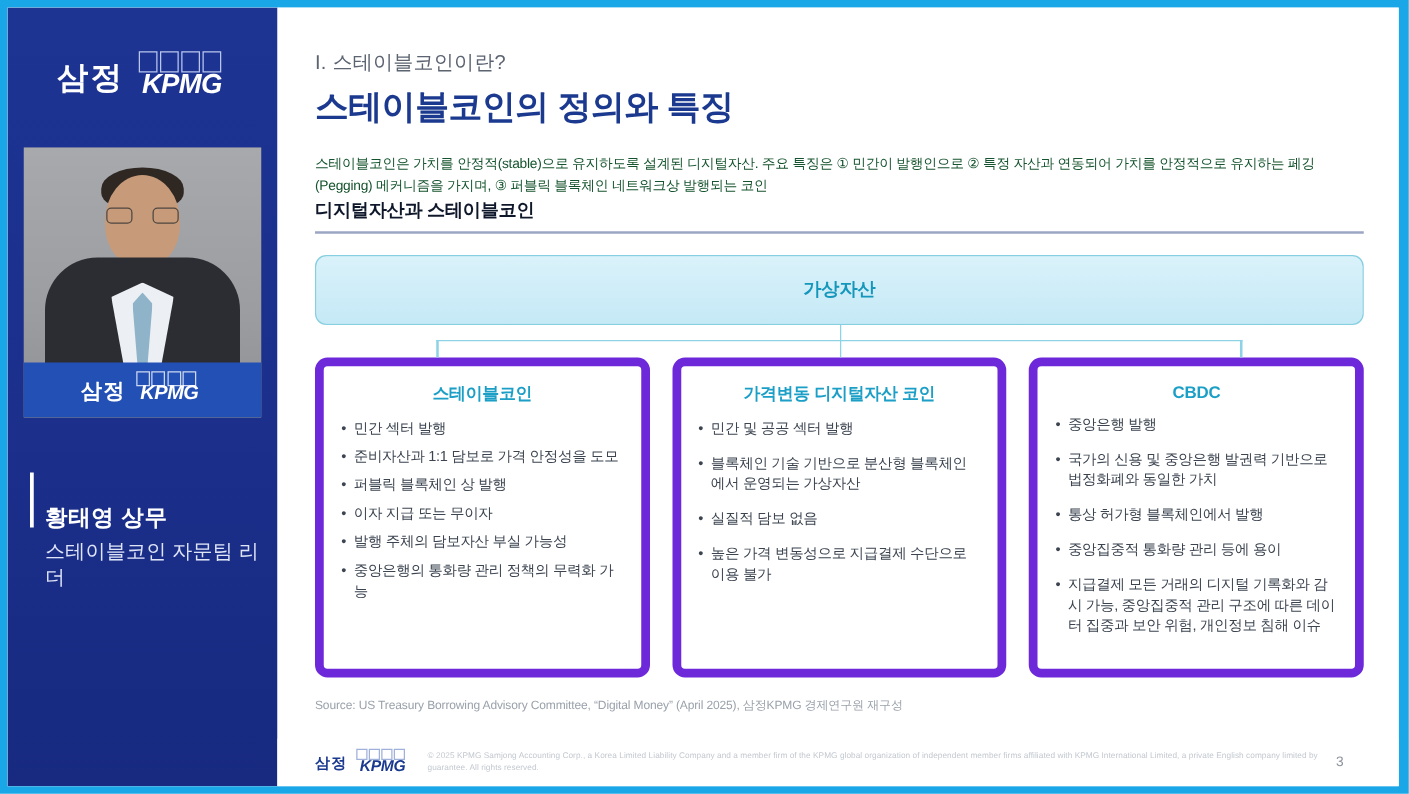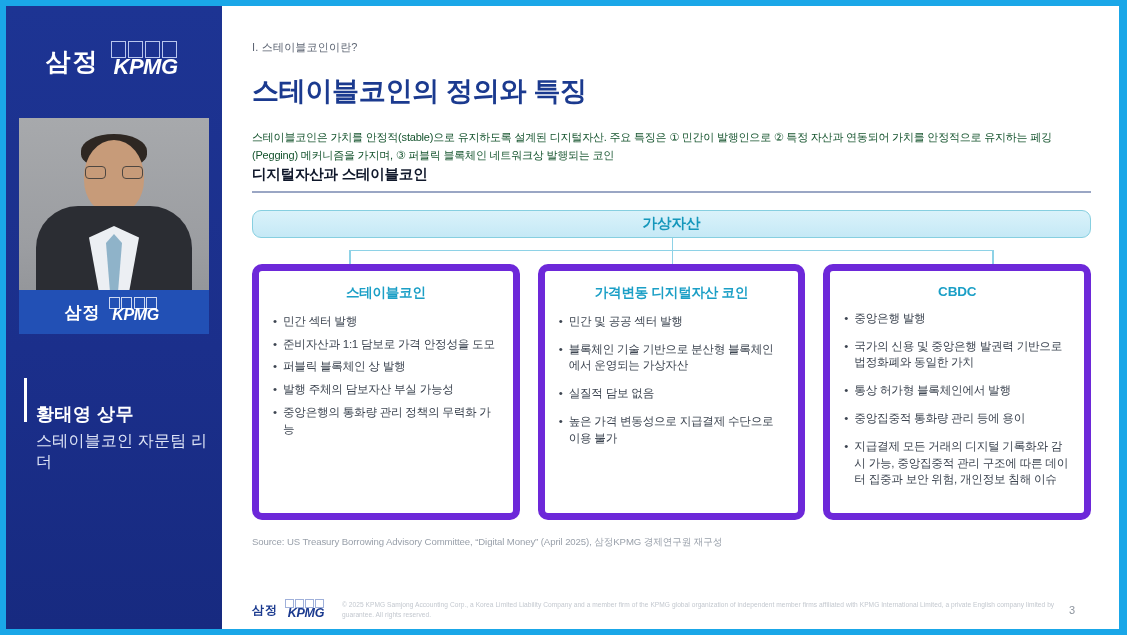--- a/index.html
+++ b/index.html
@@ -203,23 +203,23 @@
   .content {
     position: absolute;
     left: 216px; top: 0;
     right: 0; bottom: 0;
     background: #ffffff;
     padding: 34px 28px 0 30px;
   }
 
   .eyebrow {
     color: #5c6472;
-    font-size: 11px;
+    font-size: 16px;
     letter-spacing: 0.2px;
-    margin-bottom: 18px;
+    margin-bottom: 6px;
   }
   .page-title {
     color: #1b3a8f;
     font-size: 27px;
     font-weight: 700;
     letter-spacing: -0.3px;
     margin-bottom: 20px;
   }
   .lede {
     color: #14532d;
@@ -236,21 +236,21 @@
     padding-bottom: 7px;
     border-bottom: 2.5px solid #9aa6c4;
     margin-bottom: 17px;
     letter-spacing: -0.2px;
   }
 
   
   .diagram { position: relative; }
 
   .top-box {
-    height: 28px;
+    height: 56px;
     border: 1px solid #86cfe0;
     border-radius: 9px;
     background: linear-gradient(180deg,#daf2fa 0%,#c5e9f6 100%);
     display: flex;
     align-items: center;
     justify-content: center;
     color: #1597bb;
     font-size: 14.5px;
     font-weight: 700;
   }
@@ -438,20 +438,21 @@
         </div>
 
         <div class="cards">
 
           <div class="card">
             <div class="card-title">스테이블코인</div>
             <ul class="bullets">
               <li>민간 섹터 발행</li>
               <li>준비자산과 1:1 담보로 가격 안정성을 도모</li>
               <li>퍼블릭 블록체인 상 발행</li>
+              <li>이자 지급 또는 무이자</li>
               <li>발행 주체의 담보자산 부실 가능성</li>
               <li>중앙은행의 통화량 관리 정책의 무력화 가능</li>
             </ul>
           </div>
 
           <div class="card wide-gap">
             <div class="card-title">가격변동 디지털자산 코인</div>
             <ul class="bullets">
               <li>민간 및 공공 섹터 발행</li>
               <li>블록체인 기술 기반으로 분산형 블록체인에서 운영되는 가상자산</li>

